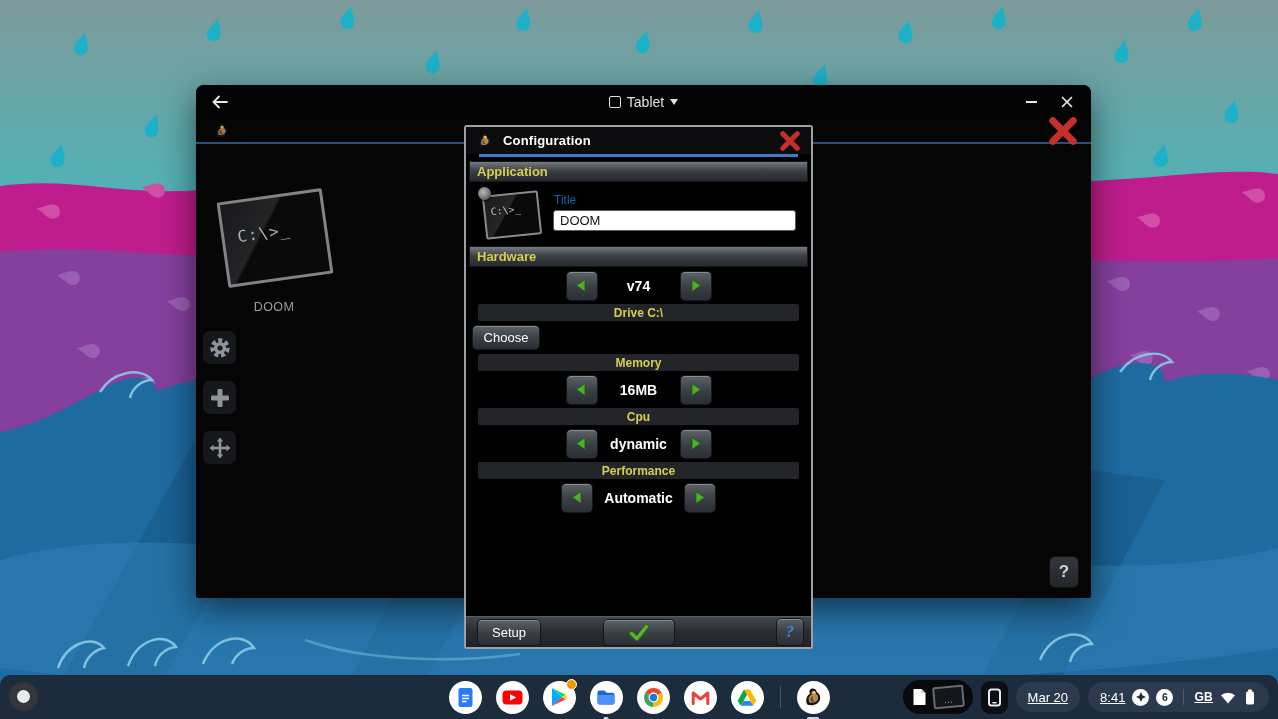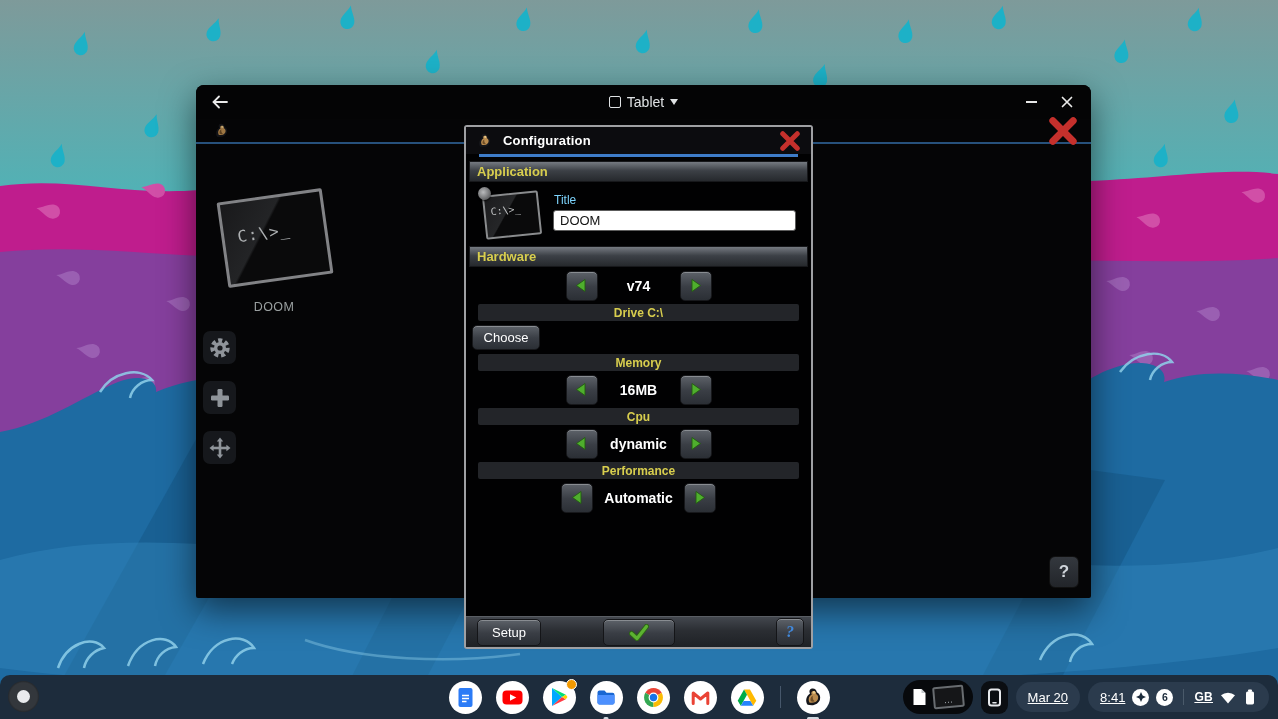--- a/index.html
+++ b/index.html
@@ -64,21 +64,21 @@
   .mini-wrap{position:relative;width:64px;height:50px;flex:none;}
   .mini-screen{position:absolute;left:5px;top:3px;width:52px;height:40px;border:2.5px solid #8a8c8e;
                border-radius:2px;background:linear-gradient(125deg,#1b1b1d,#252628 40%,#0a0a0b 42%);
                transform:rotate(-6deg);}
   .mini-screen span{position:absolute;left:5px;top:9px;color:#c2c4c6;
                font-family:"DejaVu Sans Mono",monospace;font-size:10px;}
   .pin{position:absolute;left:-1px;top:-3px;width:13px;height:13px;border-radius:50%;
        background:radial-gradient(circle at 40% 40%,#b9babc,#6f7072 60%,#3a3b3d);
        box-shadow:0 1px 2px rgba(0,0,0,.8);}
   .title-col{flex:1;margin-right:2px;}
-  .title-col label{display:block;color:#7dd3fc;font-size:12px;margin:3px 0 3px 1px;}
+  .title-col label{display:block;color:#0369a1;font-size:12px;margin:3px 0 3px 1px;}
   .title-input{width:100%;box-sizing:border-box;height:21px;border:1px solid #5c5c5c;border-radius:3px;
                background:#fff;color:#141414;font-size:13px;padding:0 6px;outline:none;
                font-family:"Liberation Sans",sans-serif;}
   .strip{margin:4px 12px 0;height:17px;background:#232529;border-radius:2px;color:var(--label-yellow,#d3ce52);
          font-size:12px;font-weight:bold;display:flex;align-items:center;justify-content:center;}
   .spin{margin-top:4px;height:29px;display:flex;align-items:center;justify-content:center;gap:11px;}
   .abtn{width:30px;height:28px;border-radius:5px;border:1px solid #17181b;
         background:linear-gradient(#5d6269,#3a3e45 52%,#2b2f35);
         box-shadow:inset 0 1px 0 rgba(255,255,255,.28);
         display:flex;align-items:center;justify-content:center;}

